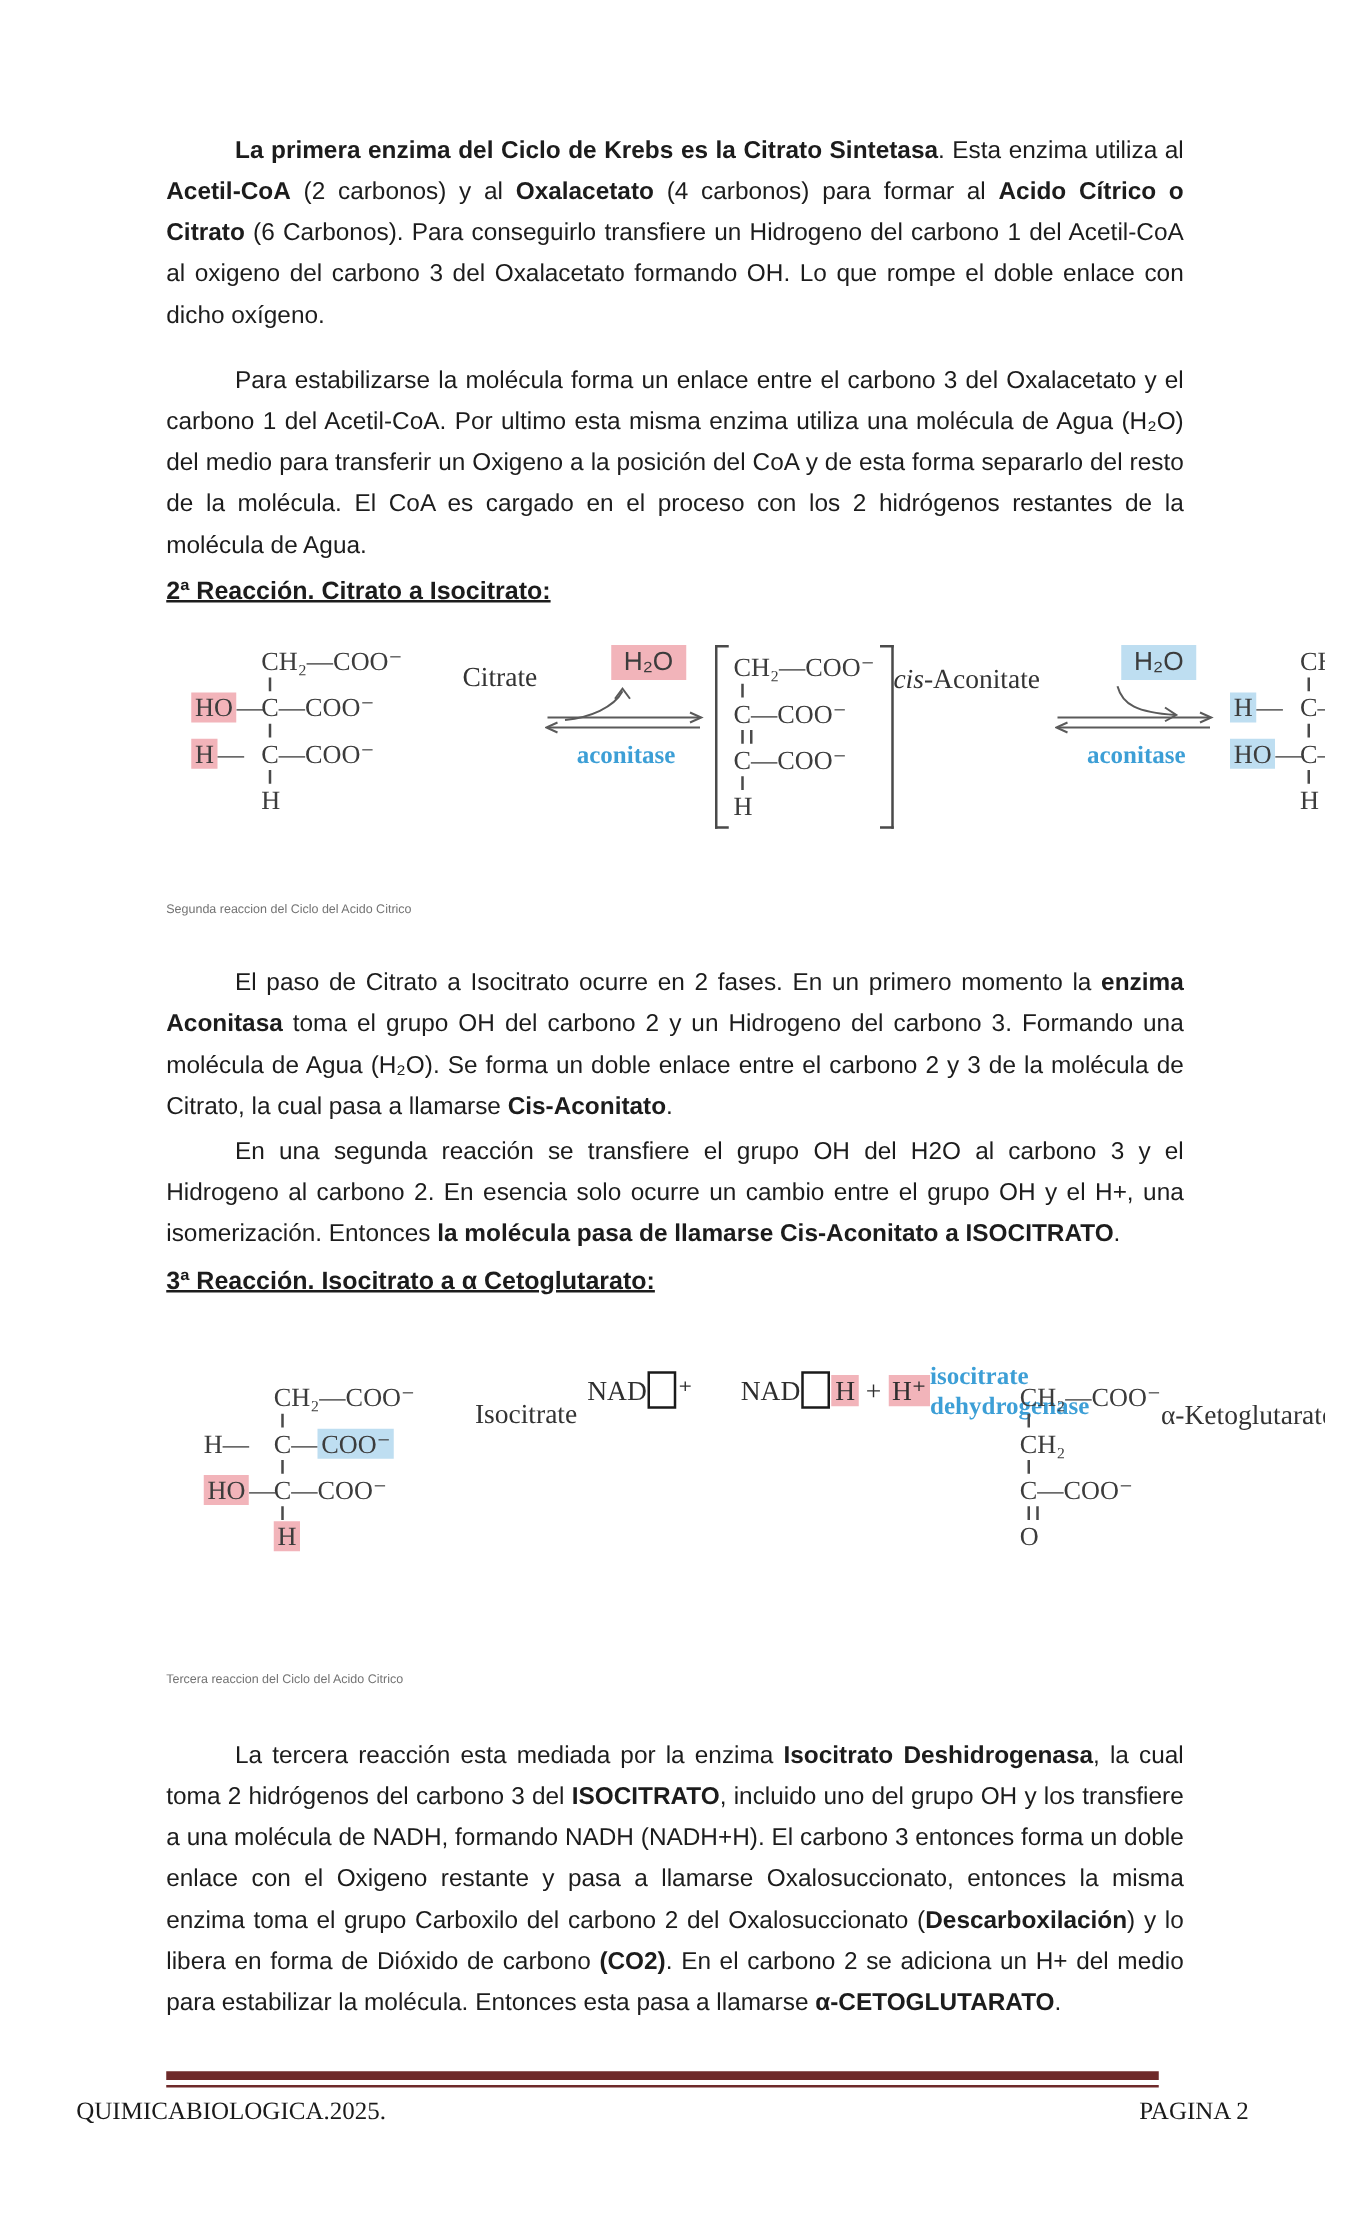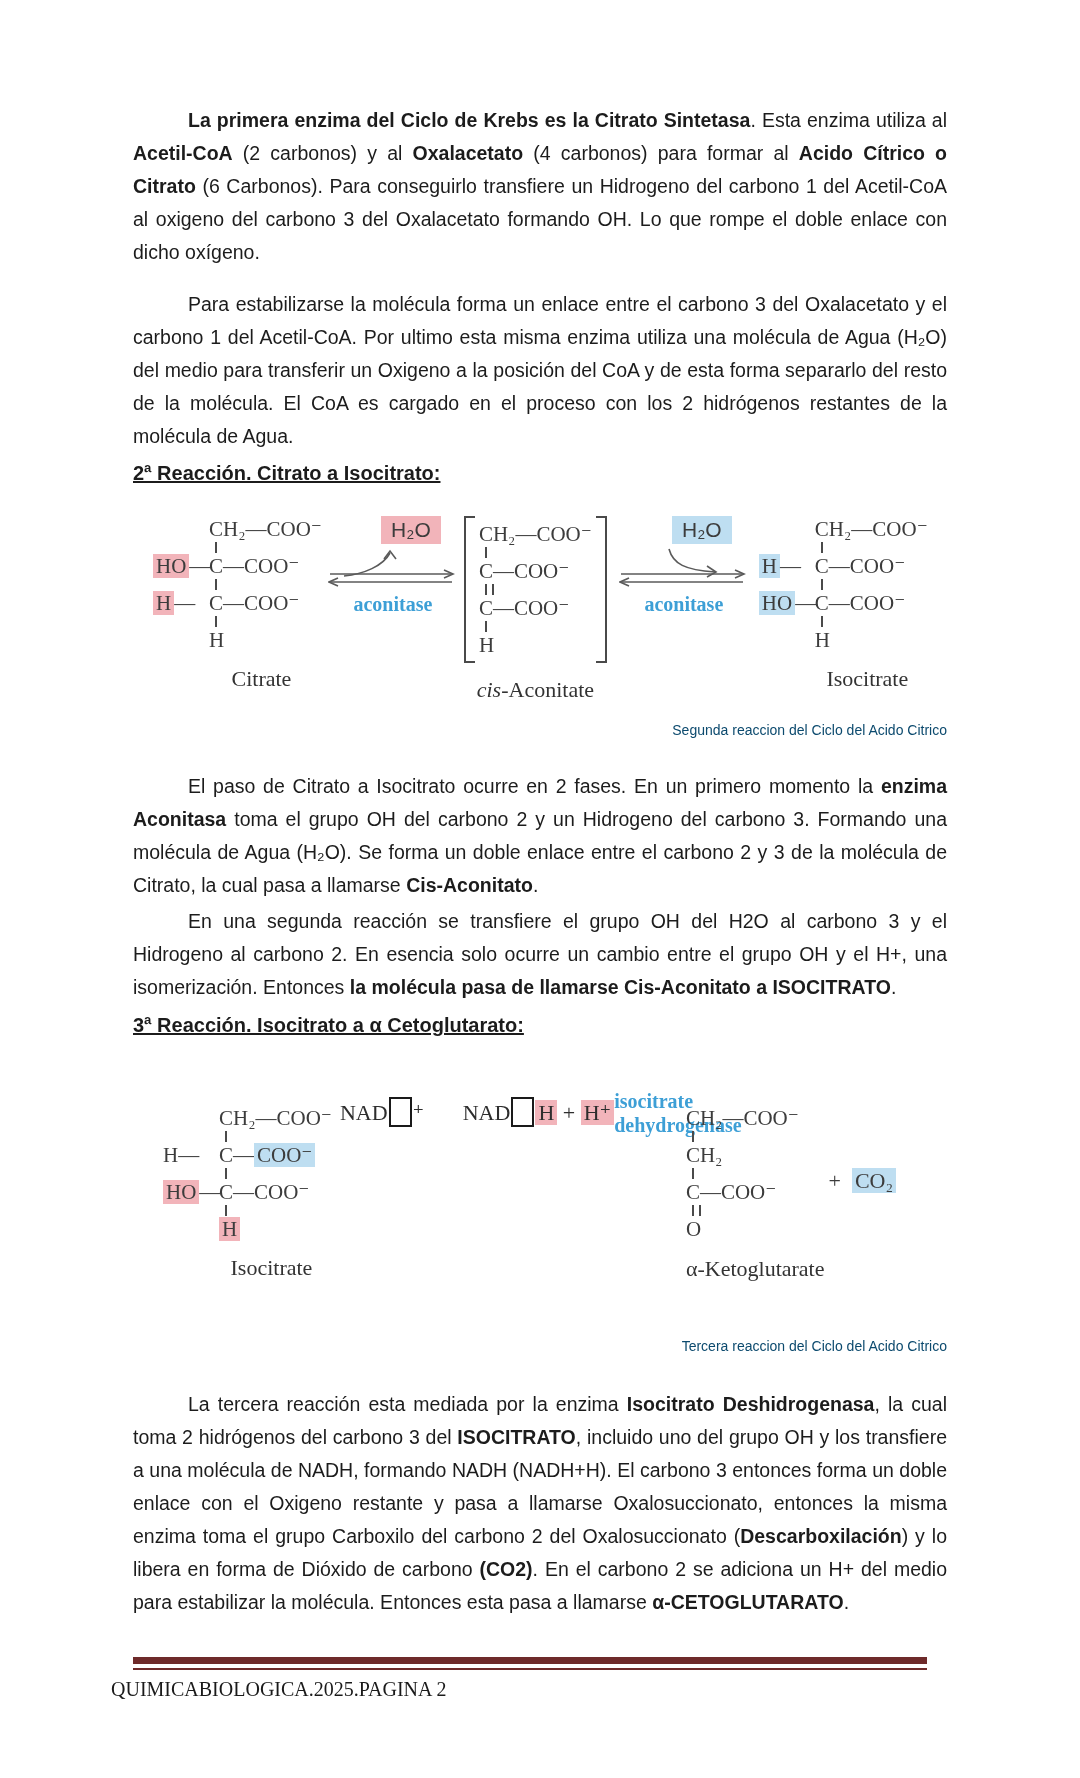--- a/index.html
+++ b/index.html
@@ -3,23 +3,23 @@
 <meta charset="utf-8">
 <style>
   html,body{margin:0;padding:0;background:#ffffff;}
   .page{position:relative;width:1060px;height:1778px;background:#ffffff;overflow:hidden;
         font-family:"Liberation Sans",sans-serif;color:#1c1c1c;}
   .abs{position:absolute;left:133px;width:814px;}
   .para{font-size:19.5px;line-height:33px;text-align:justify;text-indent:55px;margin:0;}
   .b{font-weight:700;}
   .i{font-style:italic;}
   .heading{font-size:20px;font-weight:700;text-decoration:underline;}
-  .caption{font-size:14px;color:#0c4a6e;text-align:right;}
+  .caption{font-size:10px;color:#737373;text-align:left;}
   .diagram{display:flex;align-items:flex-start;}
-  .molcol{display:flex;flex-direction:column;}
+  .molcol{display:flex;flex-direction:row;}
   .molecule{font-family:"Liberation Serif","DejaVu Serif",serif;font-size:21px;color:#3c3c3c;}
   .mrow{line-height:26px;white-space:pre;}
   .mprefix{display:inline-block;width:56px;}
   .bondrow{height:11px;line-height:11px;}
   .bond{display:inline-block;height:11px;border-left:2px solid #4a4a4a;margin-left:6px;vertical-align:top;}
   .bond.double{width:5px;border-right:2px solid #4a4a4a;}
   .hl-pink{background:#f2b4ba;padding:0 3px;}
   .hl-blue{background:#bedef1;padding:0 3px;}
   .waterbox{display:inline-block;font-family:Liberation Sans, sans-serif;font-size:21px;
             color:#3c3c3c;padding:2px 10px;margin-left:36px;}
@@ -36,21 +36,21 @@
   .bracketwrap::after{content:"";position:absolute;right:0;top:0;bottom:0;width:9px;
                       border:2px solid #4a4a4a;border-left:none;}
   .nadrow{font-family:"Liberation Serif","DejaVu Serif",serif;font-size:22px;color:#2e2e2e;white-space:pre;}
   .nadbox{display:inline-block;width:19px;height:26px;border:2px solid #1a1a1a;background:#fff;
           vertical-align:-7px;margin:0 1px;}
   .co2row{font-family:"Liberation Serif","DejaVu Serif",serif;font-size:22px;color:#3c3c3c;white-space:pre;}
   .centercol{display:flex;flex-direction:row;align-items:center;width:330px;flex-shrink:0;padding-top:16px;}
   .footer{position:absolute;left:0;right:0;top:1652px;bottom:0;background:#ffffff;}
   .f-bar{margin:5px 133px 0;height:7px;background:#6e2a2a;}
   .f-thin{margin:4px 133px 0;height:2px;background:#6e2a2a;}
-  .f-row{display:flex;margin:8px 111px 0;
+  .f-row{display:flex;justify-content:space-between;margin:8px 61px 0;
          font-family:"Liberation Serif","DejaVu Serif",serif;font-size:20px;color:#1a1a1a;}
 </style>
 </head>
 <body>
 
 <div class="page">
 
   <p class="para abs" style="top:104px"><span class="b">La primera enzima del Ciclo de Krebs es la Citrato Sintetasa</span><span>. Esta enzima utiliza al </span><span class="b">Acetil-CoA</span><span> (2 carbonos) y al </span><span class="b">Oxalacetato</span><span> (4 carbonos) para formar al </span><span class="b">Acido Cítrico o Citrato</span><span> (6 Carbonos). Para conseguirlo transfiere un Hidrogeno del carbono 1 del Acetil-CoA al oxigeno del carbono 3 del Oxalacetato formando OH. Lo que rompe el doble enlace con dicho oxígeno.</span></p>
 
   <p class="para abs" style="top:288px"><span>Para estabilizarse la molécula forma un enlace entre el carbono 3 del Oxalacetato y el carbono 1 del Acetil-CoA. Por ultimo esta misma enzima utiliza una molécula de Agua (H₂O) del medio para transferir un Oxigeno a la posición del CoA y de esta forma separarlo del resto de la molécula. El CoA es cargado en el proceso con los 2 hidrógenos restantes de la molécula de Agua.</span></p>

